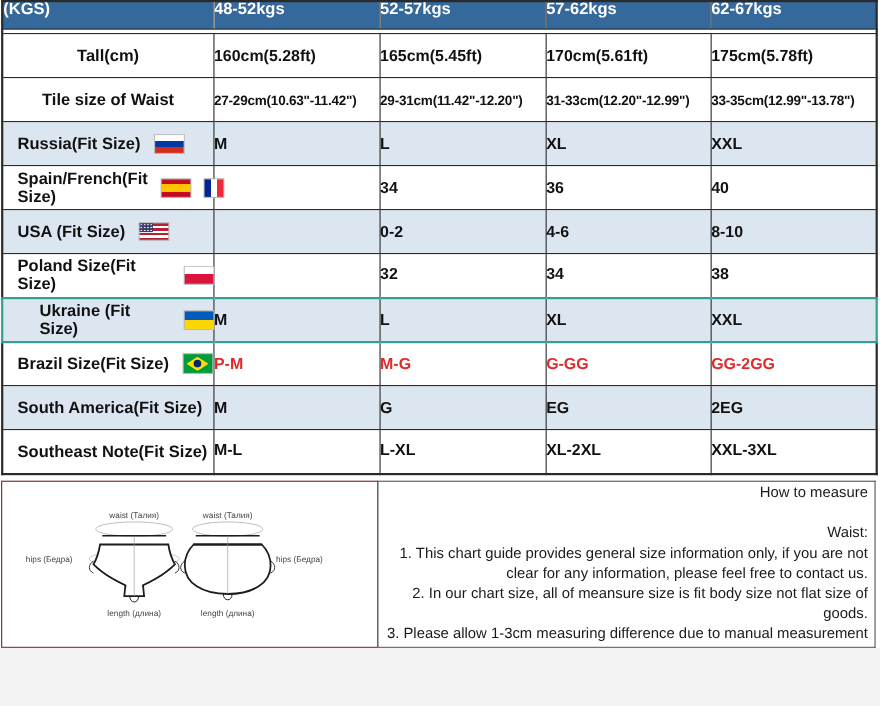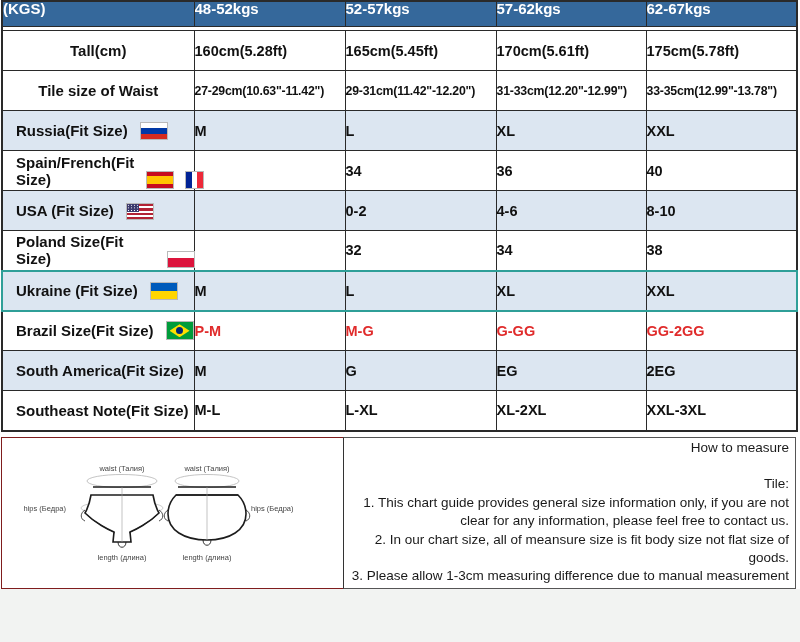--- a/index.html
+++ b/index.html
@@ -13,24 +13,24 @@
   tr.hrow th,tr.hrow td{background:var(--header-bg,#35689b);color:var(--header-text,#fff);
     height:24px;overflow:hidden;vertical-align:top;font-weight:bold;font-size:15px;text-align:left;}
   .hspan{display:block;margin-top:-3px;line-height:20px;}
   tr.gaprow td{height:3px;background:#ffffff;border-left:none;border-right:none;border-top:1.5px solid var(--grid-line,#2a2a2a);border-bottom:1.5px solid var(--grid-line,#2a2a2a);}
   tbody tr{height:40px;background:#ffffff;}
   tbody tr.band{background:var(--row-band,#dce6f1);}
   tbody th{font-weight:bold;font-size:15px;color:#111;text-align:left;}
   tbody td{font-weight:bold;font-size:14.5px;color:#111;text-align:left;}
   tbody tr.small td{font-size:12.3px;letter-spacing:-0.2px;}
   tbody td.red{color:var(--red-text,#e02b2b);}
-  .lblwrap{display:flex;align-items:flex-end;gap:13px;padding-left:13px;}
+  .lblwrap{display:flex;align-items:center;gap:13px;padding-left:13px;}
   .lblwrap.center{justify-content:center;padding-left:0;}
   tr.hl th,tr.hl td{border-top:2px solid var(--highlight-teal,#2f9f98);border-bottom:2px solid var(--highlight-teal,#2f9f98);}
-  tr.hl th{border-left:2px solid var(--highlight-teal,#2f9f98);}
+  tr.hl th{border-left:2px solid var(--highlight-teal,#2f9f98);padding-left:20px;}
   tr.hl td:last-child{border-right:2px solid var(--highlight-teal,#2f9f98);}
 
   
   .flag{display:inline-block;width:26px;height:16px;flex:0 0 auto;position:relative;
     box-shadow:0 0 0 1px #b9b9b9;}
   .flag.russia-flag{background:linear-gradient(to bottom,#ffffff 0 33%,#0039a6 33% 66%,#d52b1e 66% 100%);}
   .flag.spain-flag{background:linear-gradient(to bottom,#c60b1e 0 26%,#ffc400 26% 74%,#c60b1e 74% 100%);}
   .flag.france-flag{width:17px;background:linear-gradient(to right,#002395 0 33%,#ffffff 33% 66%,#ed2939 66% 100%);}
   .flag.usa-flag{height:15px;background:repeating-linear-gradient(to bottom,#b22234 0 2.2px,#ffffff 2.2px 4.4px);}
   .flag.usa-flag::before{content:"";position:absolute;left:0;top:0;width:12px;height:8px;background:#3c3b6e;
@@ -237,21 +237,21 @@
         <text class="figtext" x="205" y="33" text-anchor="middle">waist (Талия)</text>
         <text class="figtext" x="64" y="73" text-anchor="end">hips (Бедра)</text>
         <text class="figtext" x="249" y="73" text-anchor="start">hips (Бедра)</text>
         <text class="figtext" x="120" y="122" text-anchor="middle">length (длина)</text>
         <text class="figtext" x="205" y="122" text-anchor="middle">length (длина)</text>
       </svg>
     </div>
     <div class="notes-box">
       <div>How to measure</div>
       <div class="blank"></div>
-      <div>Tile:</div>
+      <div>Waist:</div>
       <div id="notes">
           <div class="noteline">1. This chart guide provides general size information only, if you are not clear for any information, please feel free to contact us.</div>
           <div class="noteline">2. In our chart size, all of meansure size is fit body size not flat size of goods.</div>
           <div class="noteline">3. Please allow 1-3cm measuring difference due to manual measurement and cut of handwork.</div>
         </div>
     </div>
   </div>
 
   <div class="footer"></div>
 </div>

